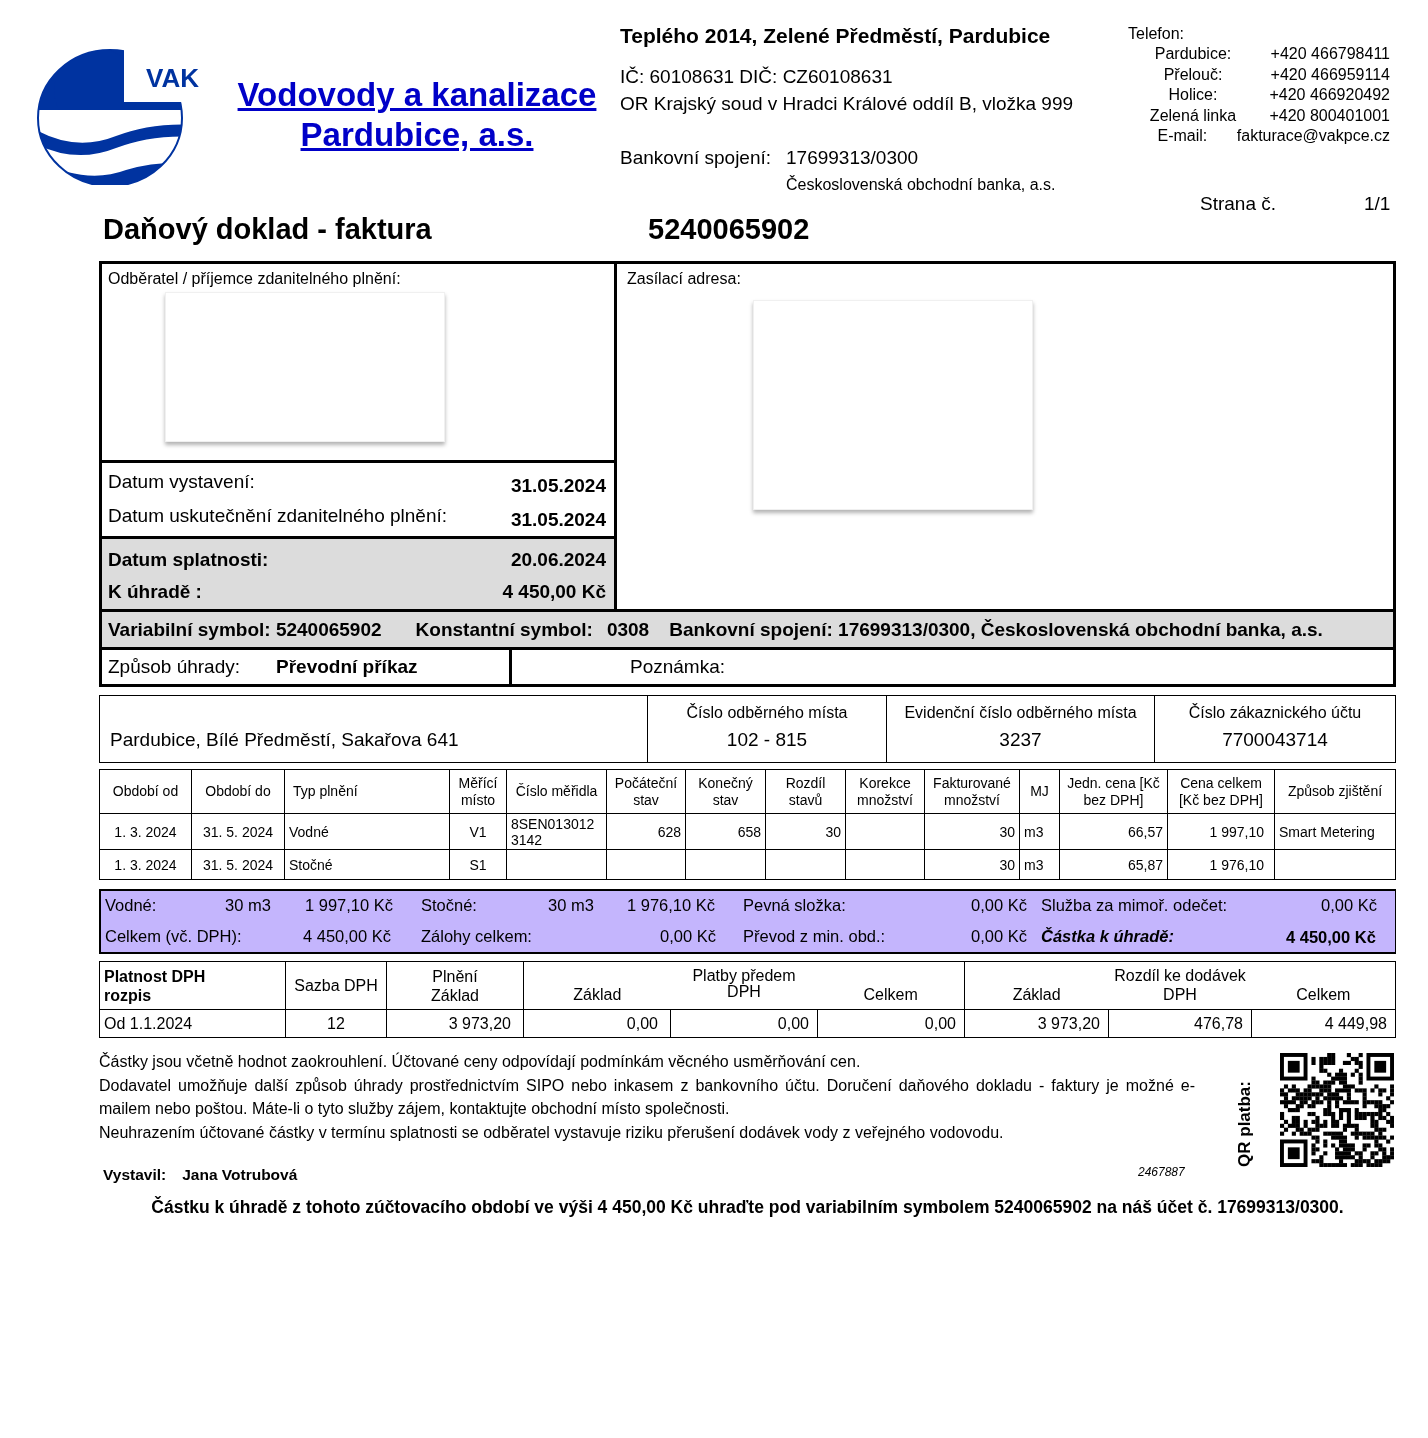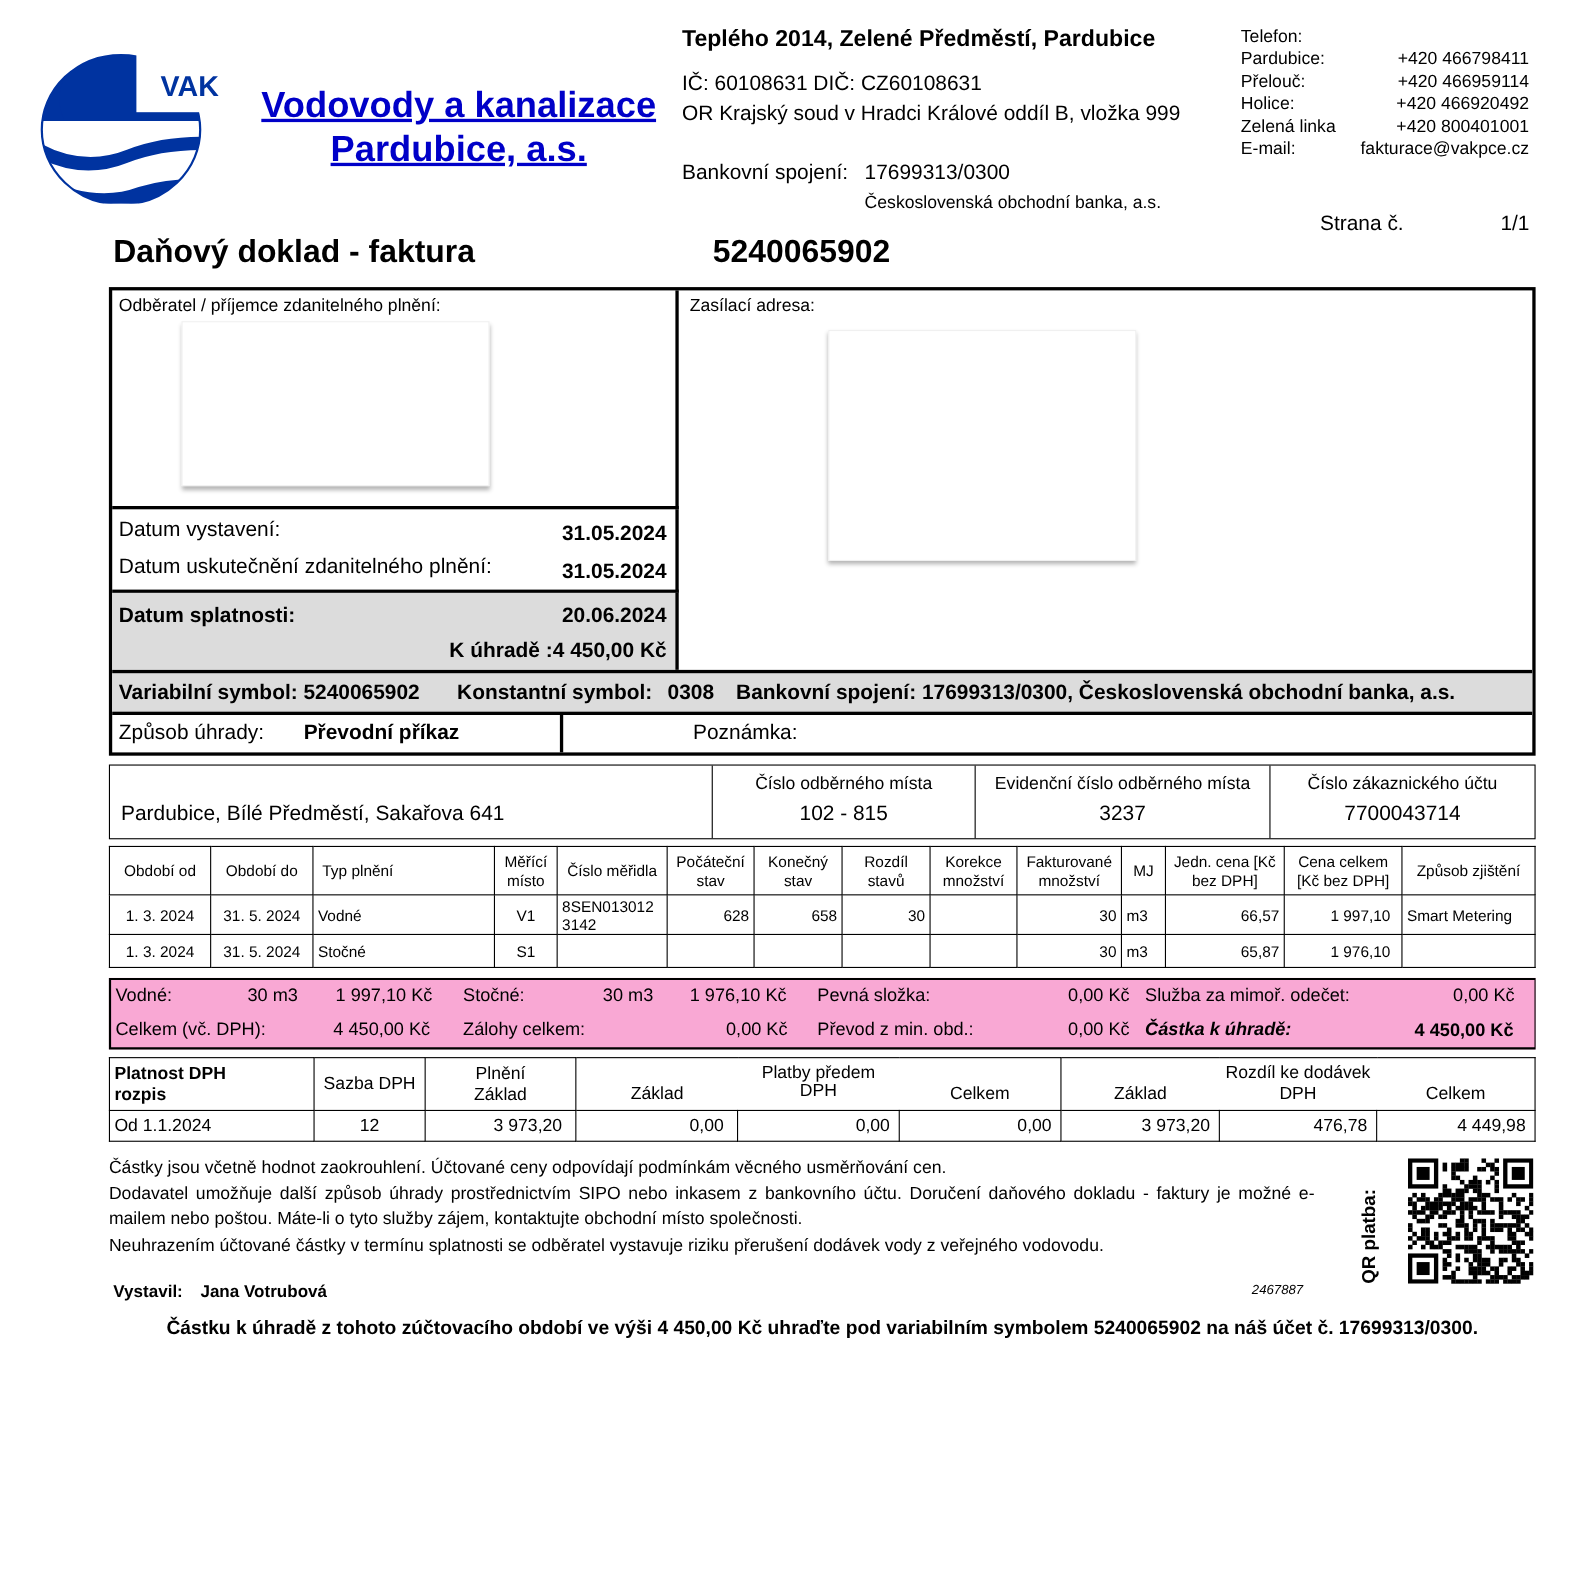--- a/index.html
+++ b/index.html
@@ -11,21 +11,21 @@
   .logo { left: 36px; top: 40px; width: 180px; height: 145px; }
   .company-name { left: 226px; top: 75px; width: 382px; text-align: center; color: #0000c8; font-weight: bold; font-size: 33px; line-height: 40px; text-decoration: underline; }
   .addr-line { left: 620px; top: 24px; font-size: 21px; font-weight: bold; }
   .ic-line { left: 620px; top: 66px; font-size: 19px; }
   .or-line { left: 620px; top: 93px; font-size: 19px; }
   .bank-label { left: 620px; top: 147px; font-size: 19px; }
   .bank-acc { left: 786px; top: 147px; font-size: 19px; }
   .bank-name { left: 786px; top: 176px; font-size: 16px; }
   .phones { left: 1128px; top: 24px; width: 262px; font-size: 16px; line-height: 20.4px; }
   .phones .row { display: flex; justify-content: space-between; }
-  .phones .lbl { width: 130px; }
+  .phones .lbl { width: 130px; text-align: center; }
   .page-label { left: 1200px; top: 193px; font-size: 19px; }
   .page-val { left: 1364px; top: 193px; font-size: 19px; }
 
   .doc-title { left: 103px; top: 213px; font-size: 29px; font-weight: bold; }
   .doc-number { left: 648px; top: 213px; font-size: 29px; font-weight: bold; }
 
   
   .main-box { left: 99px; top: 261px; width: 1297px; height: 426px; border: 3px solid #000; }
   .cust-box { left: 0; top: 0; width: 515px; height: 199px; border-right: 3px solid #000; border-bottom: 3px solid #000; }
   .send-box { left: 515px; top: 0; width: 776px; height: 345px; }
@@ -56,21 +56,21 @@
   .items th, .items td { border: 1px solid #000; font-weight: normal; }
   .items th { height: 44px; text-align: center; line-height: 17px; padding: 0 2px; }
   .items td { height: 36px; padding: 0 4px; }
   .items tr.r2 td { height: 30px; }
   .items .r { text-align: right; }
   .items .c { text-align: center; }
   .items .l { text-align: left; }
   .items td.meter { vertical-align: top; line-height: 16px; padding-top: 2px; }
 
   
-  .sum-box { left: 99px; top: 889px; width: 1297px; height: 65px; border: 2px solid #000; border-right-width: 1px; background: #f9a8d4; font-size: 16.5px; }
+  .sum-box { left: 99px; top: 889px; width: 1297px; height: 65px; border: 2px solid #000; border-right-width: 1px; background: #c4b5fd; font-size: 16.5px; }
   .sum-box .it { position: absolute; white-space: nowrap; }
   .sum-box .b { font-weight: bold; }
 
   
   .vat { position: absolute; left: 99px; top: 961px; width: 1297px; font-size: 16px; }
   .vat th, .vat td { border: 1px solid #000; font-weight: normal; }
   .vat th { height: 48px; }
   .vat td { height: 28px; padding: 0 8px; }
   .vat .r { text-align: right; }
   .vat .c { text-align: center; }
@@ -173,21 +173,21 @@
     <div class="kv" style="top:42px;">
       <span class="k">Datum uskutečnění zdanitelného plnění:</span>
       <span class="v" style="margin-top:4px;">31.05.2024</span>
     </div>
   </div>
   <div class="abs due-box">
     <div class="kv bold" style="top:10px;">
       <span class="k">Datum splatnosti:</span>
       <span class="v">20.06.2024</span>
     </div>
-    <div class="kv bold" style="top:42px;justify-content:flex-end;">
+    <div class="kv bold" style="top:42px;">
       <span class="k">K úhradě :</span>
       <span class="v">4 450,00 Kč</span>
     </div>
   </div>
   <div class="abs sym-bar">
     <span>Variabilní symbol: 5240065902</span>
     <span style="margin-left:34px;">Konstantní symbol:</span>
     <span style="margin-left:14px;">0308</span>
     <span style="margin-left:20px;">Bankovní spojení: 17699313/0300, Československá obchodní banka, a.s.</span>
   </div>

